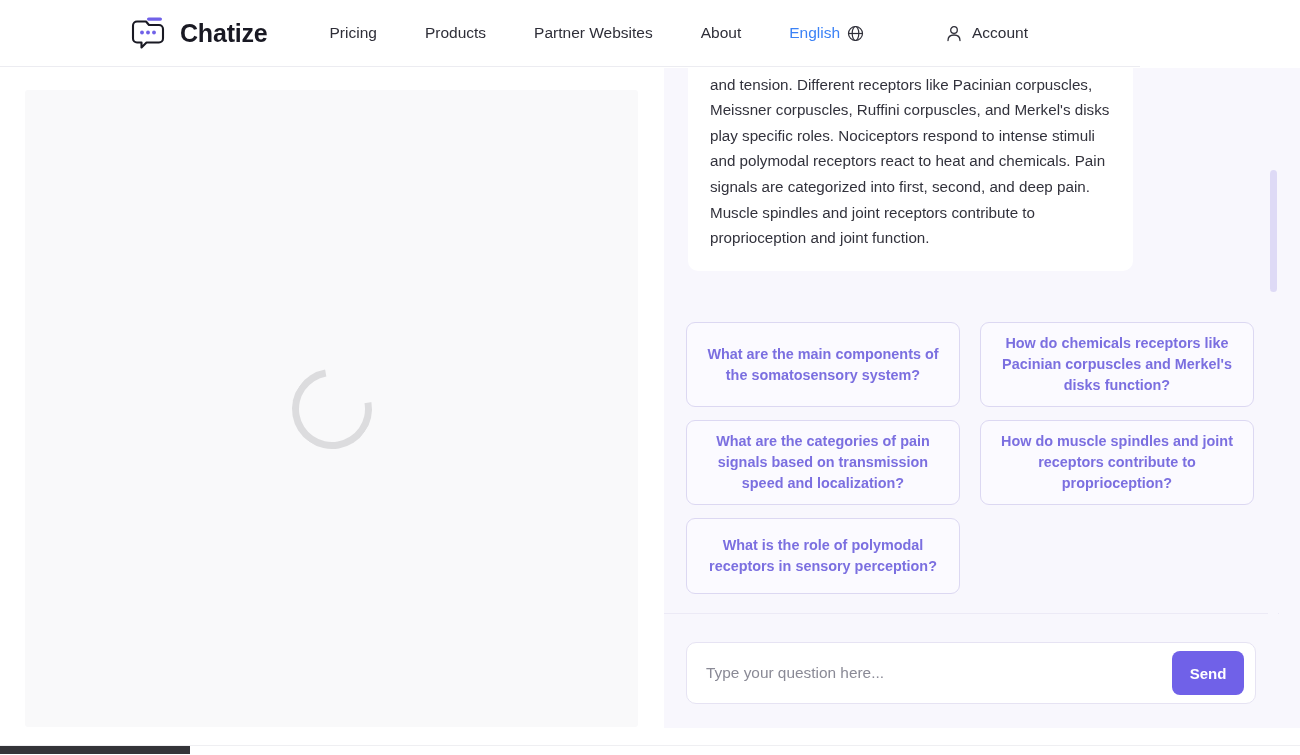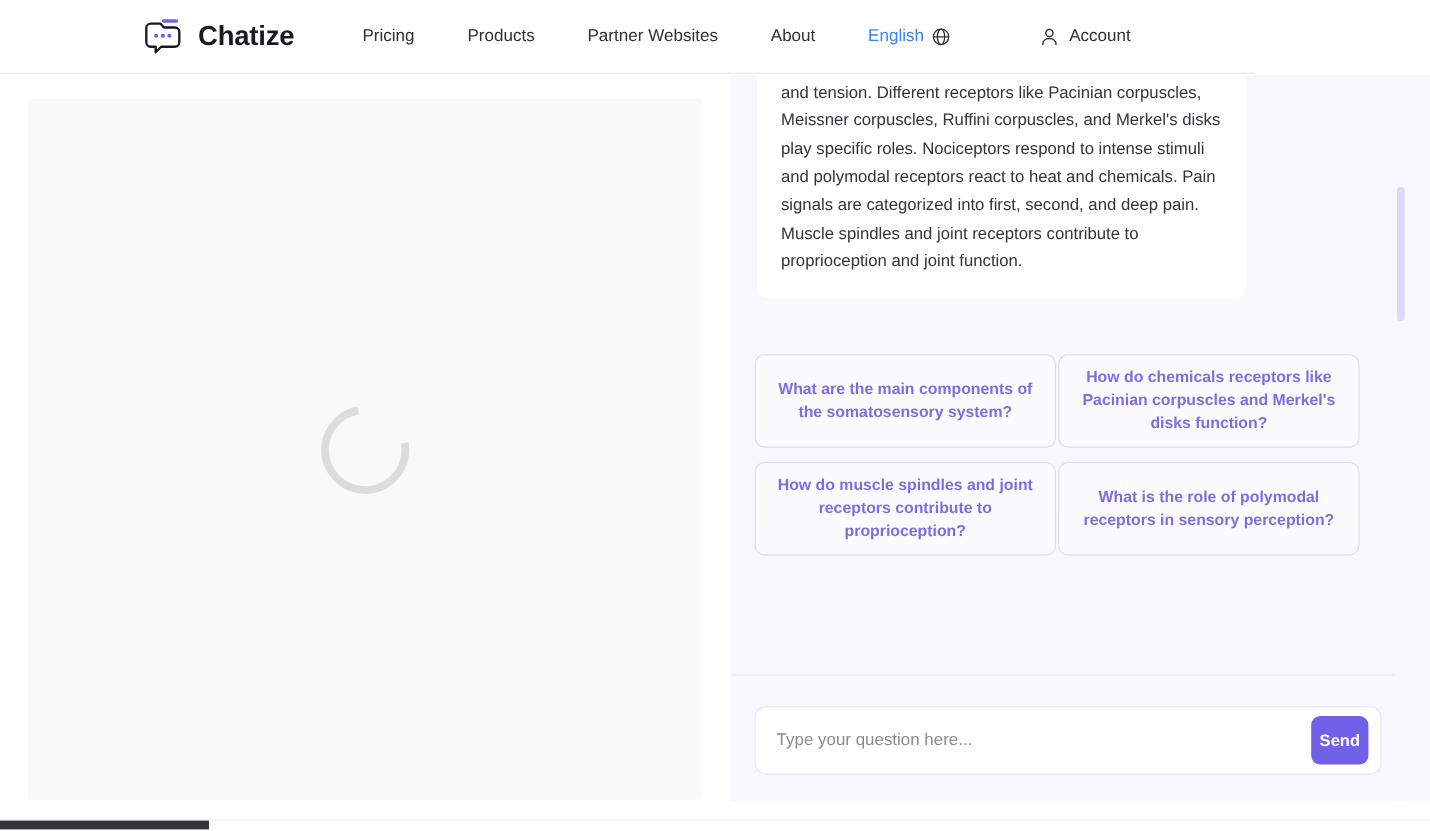--- a/index.html
+++ b/index.html
@@ -128,21 +128,21 @@
     color: #32323c;
   }
 
   .suggestions {
     position: absolute;
     left: 22px;
     top: 254px;
     width: 570px;
     display: flex;
     flex-wrap: wrap;
-    gap: 13px 2px;
+    gap: 13px 20px;
   }
   .chip {
     width: 274px;
     min-height: 76px;
     border: 1px solid #dcd8f2;
     border-radius: 9px;
     background: #fbfaff;
     color: #7b6fe0;
     font-size: 14.4px;
     font-weight: 700;
@@ -183,21 +183,21 @@
     border: none;
     outline: none;
     font-family: "Liberation Sans", sans-serif;
     font-size: 15.4px;
     color: #32323c;
     background: transparent;
   }
   .composer-input::placeholder { color: #8a8a96; }
   .send-btn {
     flex: 0 0 auto;
-    width: 52px;
+    width: 72px;
     height: 44px;
     border: none;
     border-radius: 8px;
     background: #7061e8;
     color: #ffffff;
     font-family: "Liberation Sans", sans-serif;
     font-size: 15px;
     font-weight: 700;
     cursor: pointer;
   }
@@ -291,20 +291,21 @@
 </div>
 
 <div class="right-panel">
 
   <div class="thread">
     <div class="bubble">receptors in muscles and joints inform about muscle length and tension. Different receptors like Pacinian corpuscles, Meissner corpuscles, Ruffini corpuscles, and Merkel's disks play specific roles. Nociceptors respond to intense stimuli and polymodal receptors react to heat and chemicals. Pain signals are categorized into first, second, and deep pain. Muscle spindles and joint receptors contribute to proprioception and joint function.</div>
 
     <div class="suggestions">
       <div class="chip">What are the main components of the somatosensory system?</div>
       <div class="chip">How do chemicals receptors like Pacinian corpuscles and Merkel's disks function?</div>
+      <div class="chip tall">What are the categories of pain signals based on transmission speed and localization?</div>
       <div class="chip tall">How do muscle spindles and joint receptors contribute to proprioception?</div>
       <div class="chip">What is the role of polymodal receptors in sensory perception?</div>
     </div>
   </div>
 
   <div class="divider"></div>
 
   <div class="composer">
     <input class="composer-input" type="text" placeholder="Type your question here..." style="">
     <button class="send-btn">Send</button>

